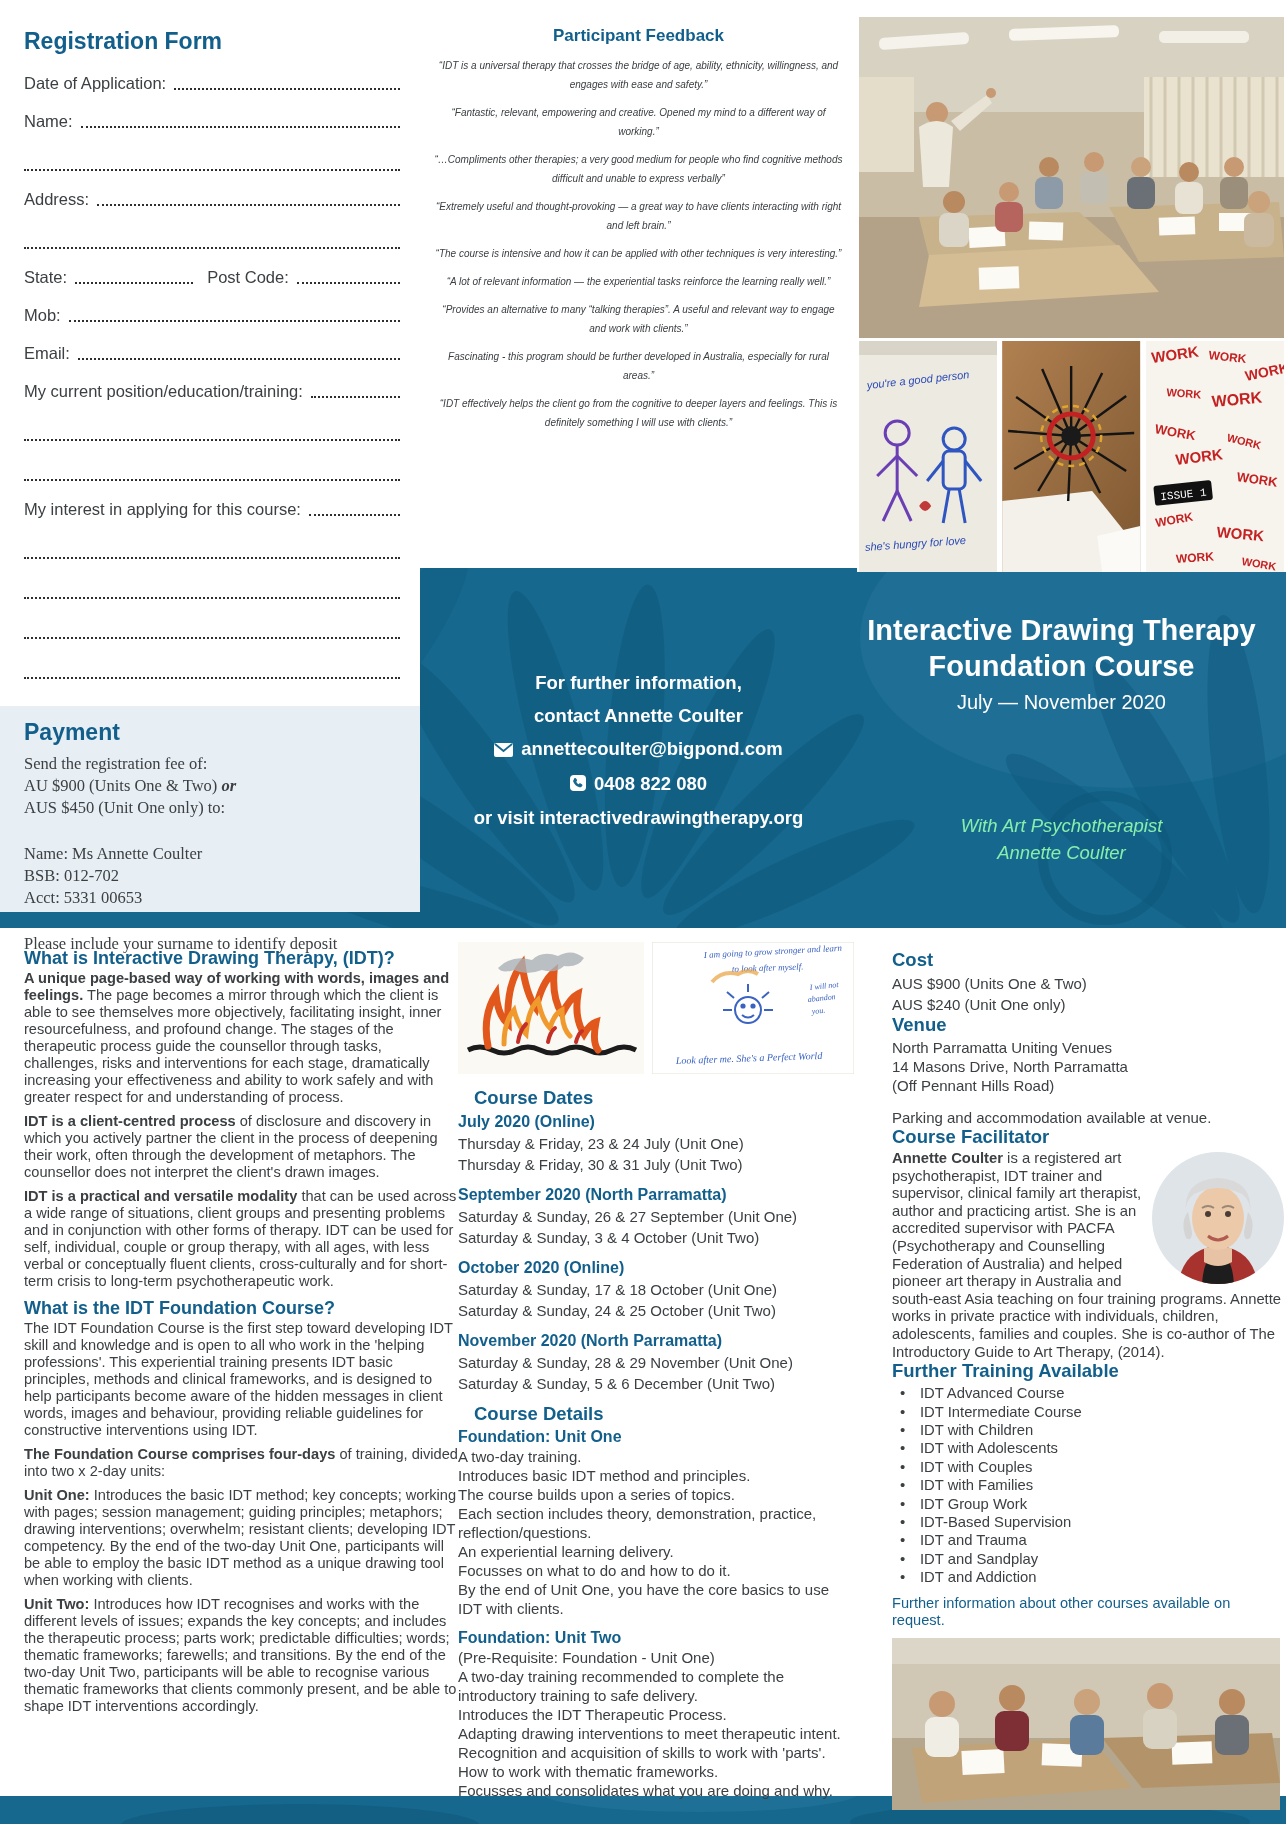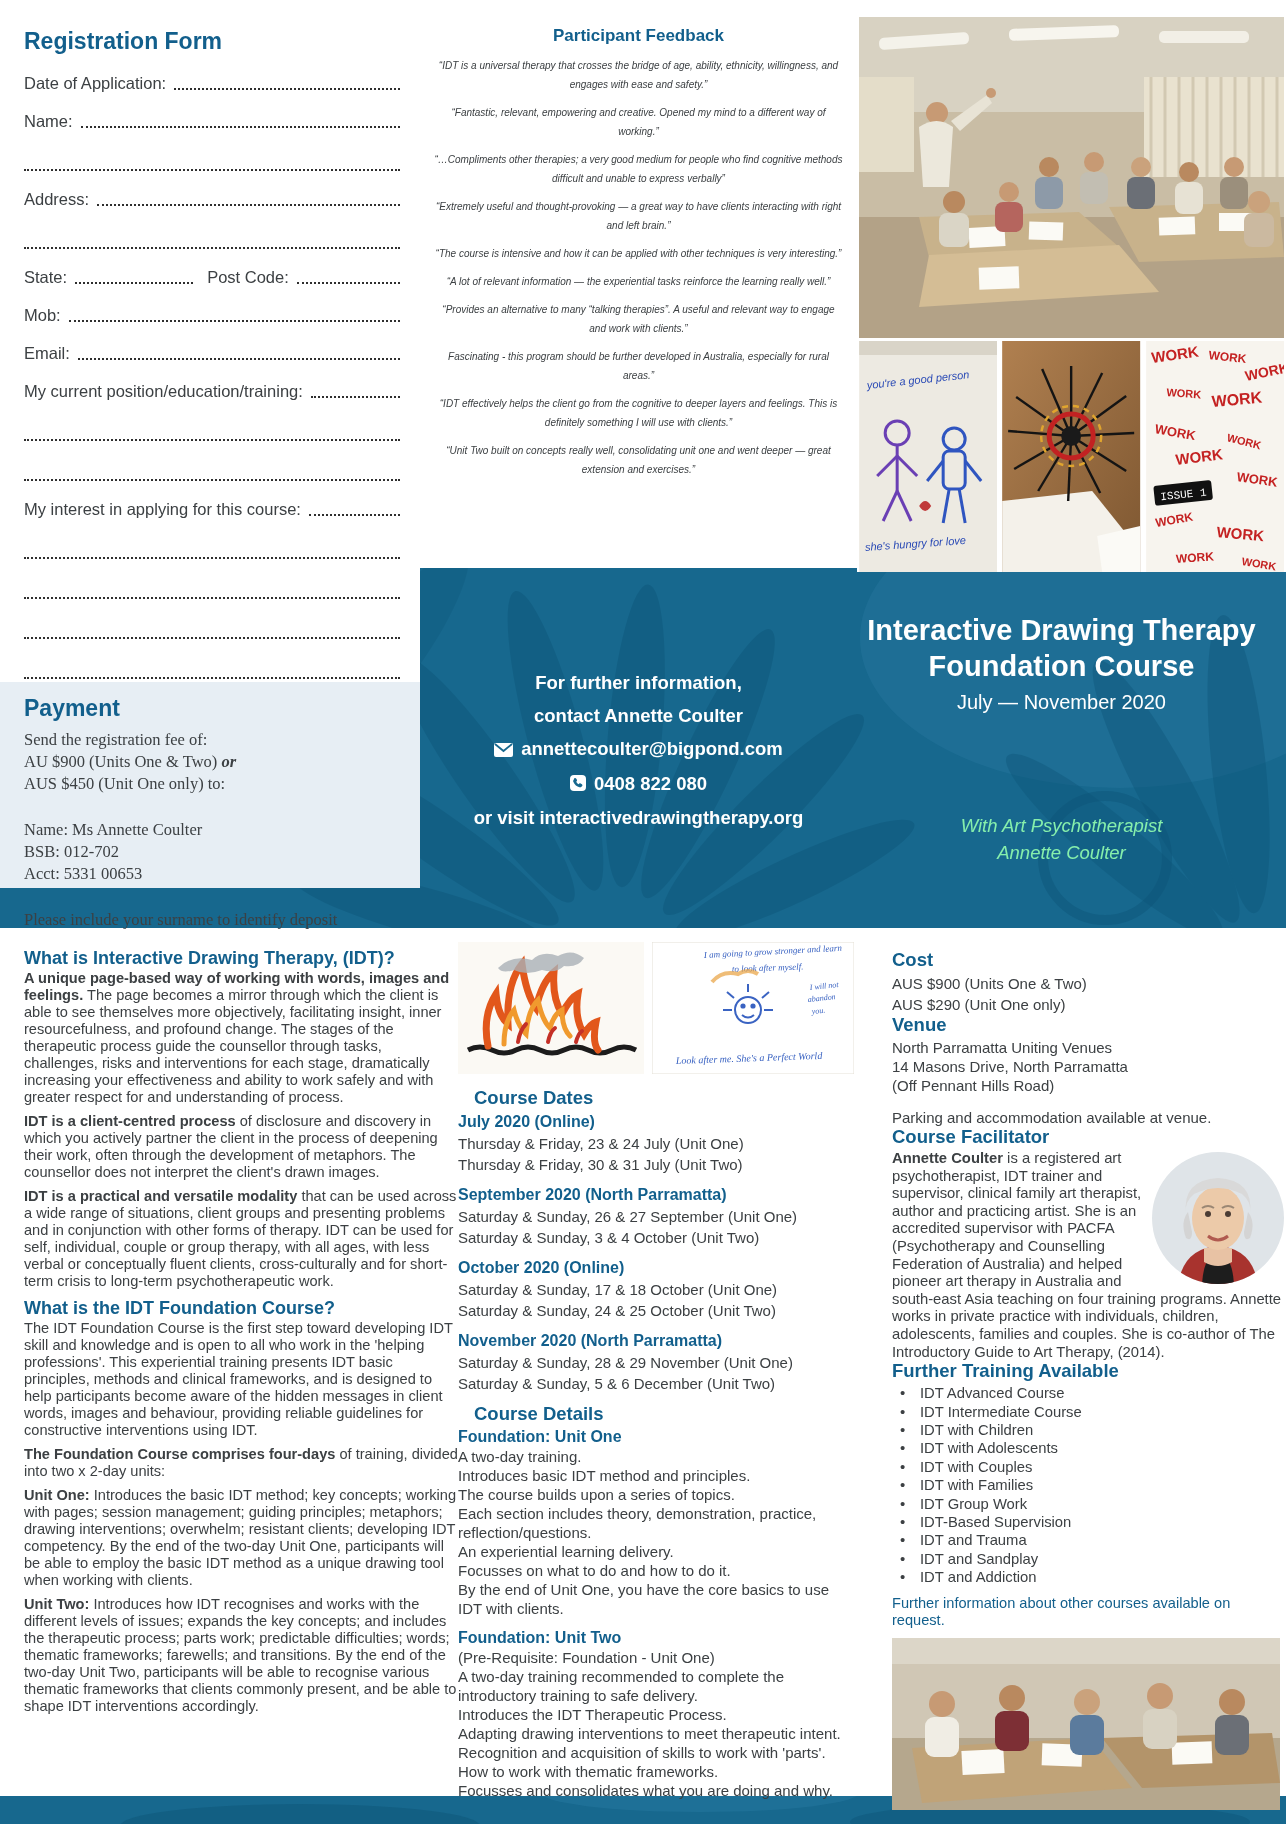--- a/index.html
+++ b/index.html
@@ -12,21 +12,21 @@
   .reg{left:0;top:0;width:420px;height:888px;background:#fff;z-index:3;padding:0;box-sizing:border-box;}
   .reg-inner{padding:28px 20px 0 24px;}
   .reg-title{font-size:23px;}
   .frow{display:flex;align-items:flex-end;margin-top:18px;height:20px;font-size:16.5px;color:#3c4043;}
   .frow .lbl{white-space:nowrap;}
   .dots{flex:1;border-bottom:2.4px dotted #2e2e2e;margin-left:8px;transform:translateY(-3px);}
   .dots-mid{width:118px;flex:none;border-bottom:2.4px dotted #2e2e2e;margin-left:8px;margin-right:14px;transform:translateY(-3px);}
   .dots-full{border-bottom:2.4px dotted #2e2e2e;height:17px;margin-top:21px;}
 
   
-  .payment{left:0;top:682px;width:420px;height:206px;background:#e7eef4;z-index:4;box-sizing:border-box;padding:13px 18px 0 24px;}
+  .payment{left:0;top:706px;width:420px;height:206px;background:#e7eef4;z-index:4;box-sizing:border-box;padding:13px 18px 0 24px;}
   .pay-title{font-size:23px;margin-bottom:7px;}
   .pay-line{font-size:16.5px;line-height:22px;color:#3c4043;font-family:Liberation Serif, serif;}
   .pay-group{margin-top:24px;}
   .bold-or{font-weight:bold;font-style:italic;}
 
   
   .feedback{left:420px;top:0;width:437px;height:568px;background:#fff;z-index:3;box-sizing:border-box;padding:26px 14px 0 14px;text-align:center;}
   .fb-title{font-size:17px;margin-bottom:10px;}
   .quote{font-size:10px;line-height:19px;font-style:italic;color:#3c4043;margin-bottom:9px;}
 
@@ -227,21 +227,20 @@
     <div>
         <div class="quote">“IDT is a universal therapy that crosses the bridge of age, ability, ethnicity, willingness, and engages with ease and safety.”</div>
         <div class="quote">“Fantastic, relevant, empowering and creative. Opened my mind to a different way of working.”</div>
         <div class="quote">“…Compliments other therapies; a very good medium for people who find cognitive methods difficult and unable to express verbally”</div>
         <div class="quote">“Extremely useful and thought-provoking — a great way to have clients interacting with right and left brain.”</div>
         <div class="quote">“The course is intensive and how it can be applied with other techniques is very interesting.”</div>
         <div class="quote">“A lot of relevant information — the experiential tasks reinforce the learning really well.”</div>
         <div class="quote">“Provides an alternative to many “talking therapies”. A useful and relevant way to engage and work with clients.”</div>
         <div class="quote">Fascinating - this program should be further developed in Australia, especially for rural areas.”</div>
         <div class="quote">“IDT effectively helps the client go from the cognitive to deeper layers and feelings. This is definitely something I will use with clients.”</div>
-        <div class="quote">“Unit Two built on concepts really well, consolidating unit one and went deeper — great extension and exercises.”</div>
       </div>
   </section>
 
   <section class="abs photocol">
     <svg class="bigphoto" viewBox="0 0 425 321">
       <rect width="425" height="321" fill="#c9bda5"></rect>
       <rect width="425" height="95" fill="#d8d2c2"></rect>
       <rect x="20" y="18" width="90" height="12" rx="5" fill="#f4f2ea" transform="rotate(-4 65 24)"></rect>
       <rect x="150" y="10" width="110" height="12" rx="5" fill="#f7f5ee" transform="rotate(-2 205 16)"></rect>
       <rect x="300" y="14" width="90" height="12" rx="5" fill="#f2efe6"></rect>
@@ -474,21 +473,21 @@
             <div class="cd-line">How to work with thematic frameworks.</div>
             <div class="cd-line">Focusses and consolidates what you are doing and why.</div>
           </div>
       </div>
     </div>
 
     <div class="col3">
       <h3 class="h-blue">Cost</h3>
       <div>
           <div class="dline">AUS $900  (Units One &amp; Two)</div>
-          <div class="dline">AUS $290  (Unit One only)</div>
+          <div class="dline">AUS $240  (Unit One only)</div>
         </div>
 
       <h3 class="h-blue c3-gap">Venue</h3>
       <div>
           <div>North Parramatta Uniting Venues</div>
           <div>14 Masons Drive, North Parramatta</div>
           <div>(Off Pennant Hills Road)</div>
         </div>
       <div class="venue-note">Parking and accommodation available at venue.</div>
 

